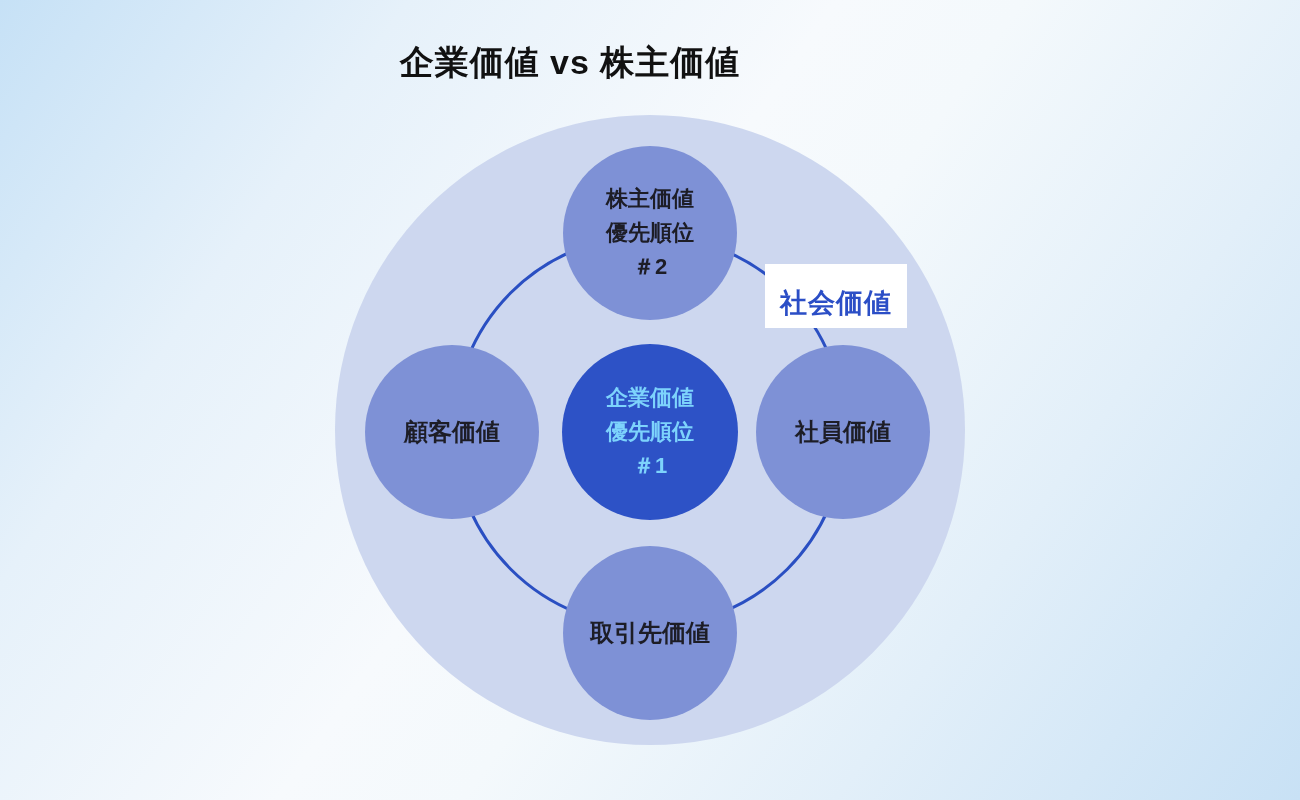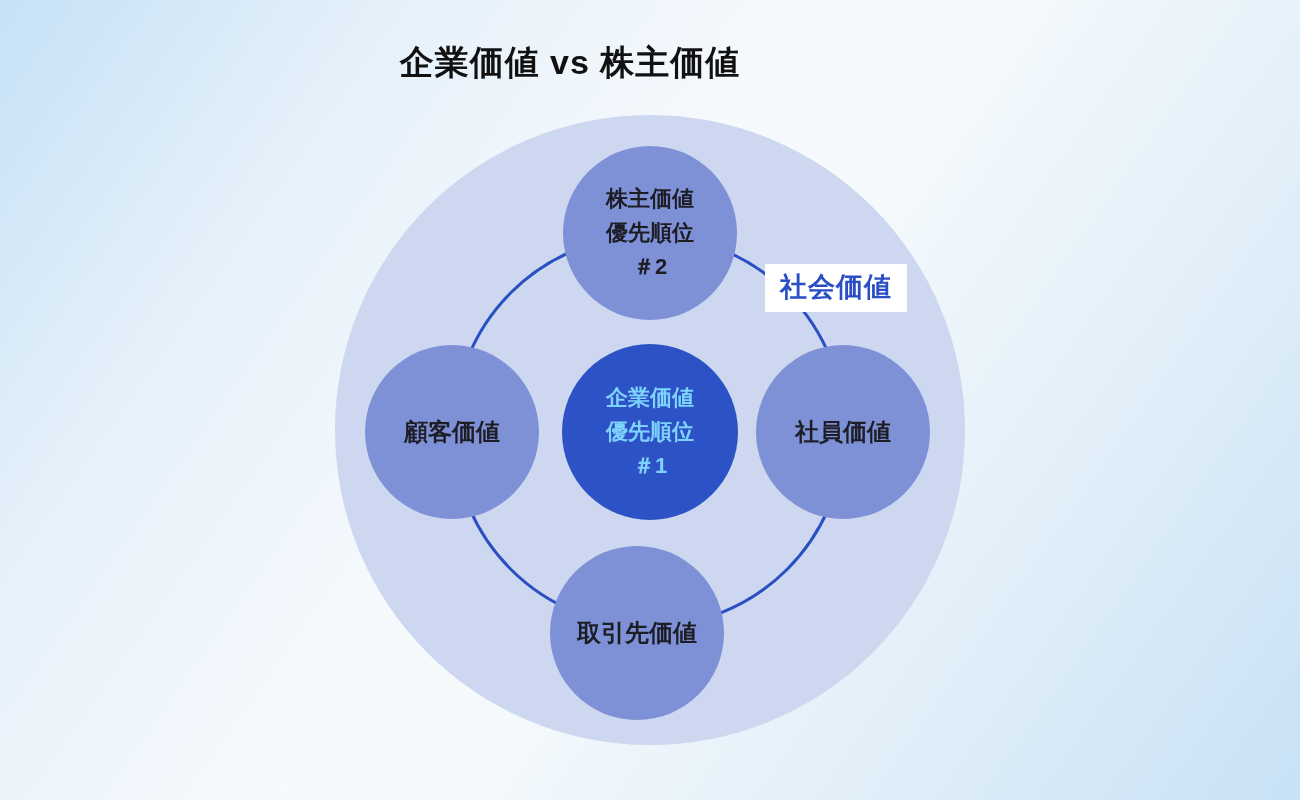--- a/index.html
+++ b/index.html
@@ -75,21 +75,21 @@
   .satellite .multiline {
     font-size: 22px;
     line-height: 34px;
   }
   .satellite .single {
     font-size: 24px;
   }
   .node-top    { left: 563px; top: 146px; }
   .node-left   { left: 365px; top: 345px; }
   .node-right  { left: 756px; top: 345px; }
-  .node-bottom { left: 550px; top: 546px; }
+  .node-bottom { left: 563px; top: 546px; }
   .center-circle {
     left: 562px;
     top: 344px;
     width: 176px;
     height: 176px;
     background: #2d52c6;
     z-index: 4;
     color: #7dd3fc;
     font-weight: 700;
   }
@@ -98,21 +98,21 @@
     line-height: 34px;
   }
   .outer-label {
     position: absolute;
     left: 765px;
     top: 264px;
     background: #ffffff;
     color: #2b4ec6;
     font-size: 27px;
     font-weight: 700;
-    padding: 5px 15px 7px 15px;
+    padding: 21px 15px 7px 15px;
     z-index: 5;
     letter-spacing: 1px;
   }
 </style>
 </head>
 <body>
 
 <div class="stage">
 
   <div class="title">企業価値 vs 株主価値</div>

